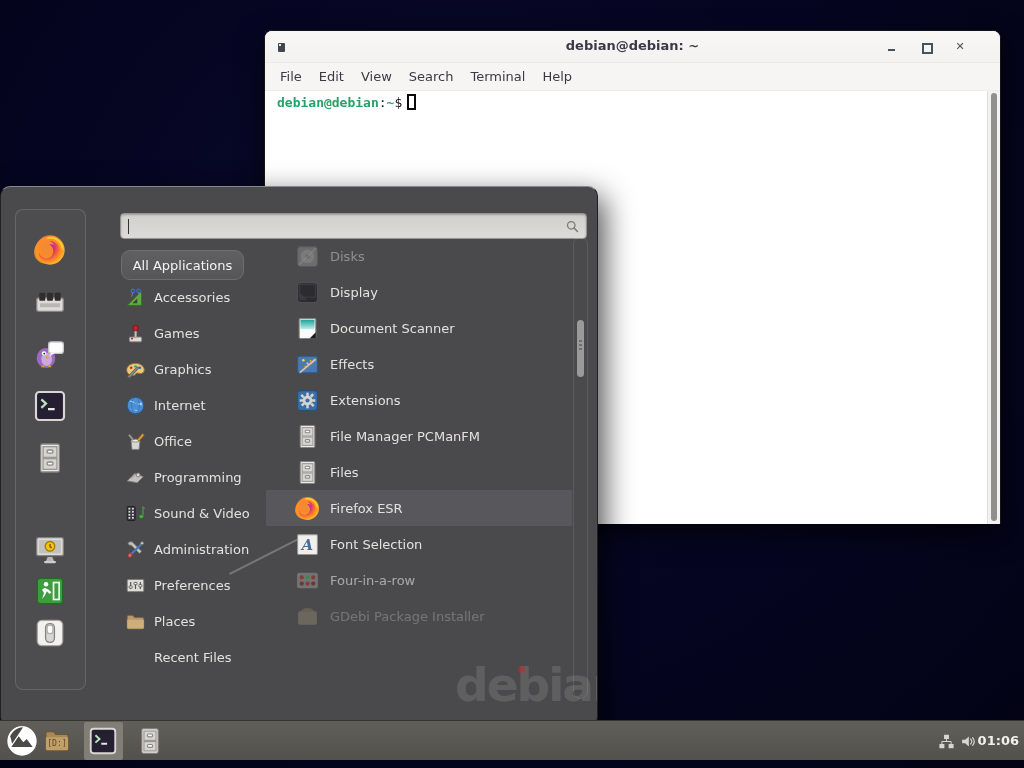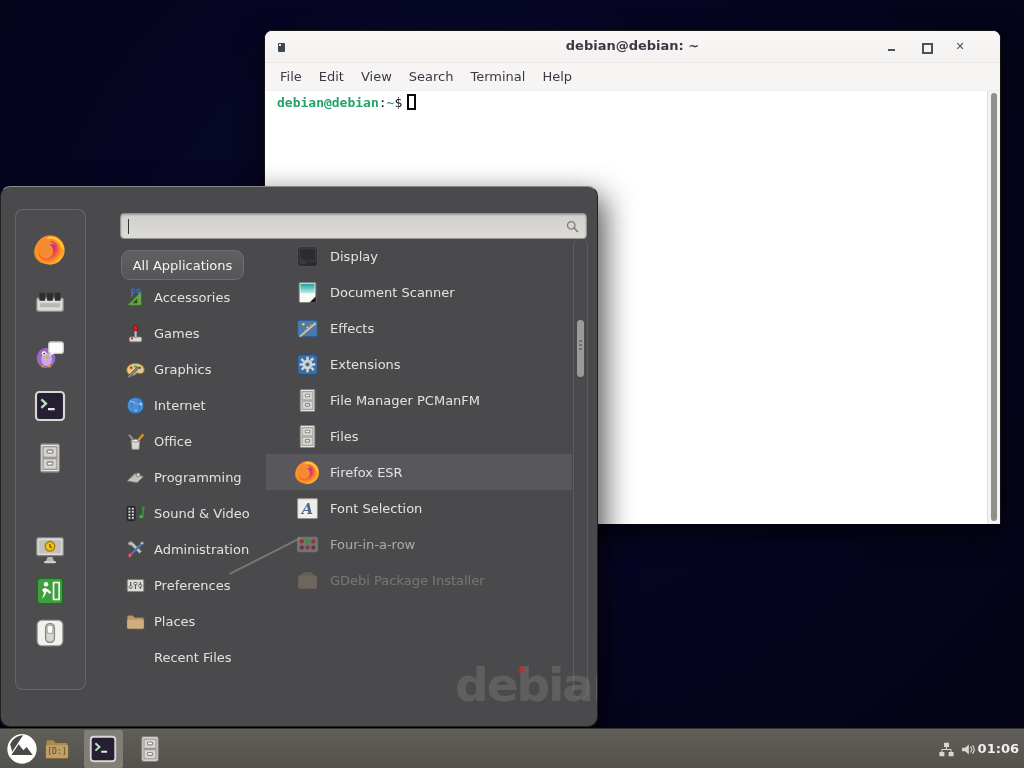--- a/index.html
+++ b/index.html
@@ -75,21 +75,21 @@
   .app-row.dim{opacity:.45;}
   .app-row.dim2{opacity:.62;}
   .app-row.dim3{opacity:.28;}
   .menu-scroll{position:absolute;left:572px;top:50px;width:15px;height:462px;
     border:1px solid rgba(255,255,255,.10);border-radius:8px;}
   .menu-scroll .thumb{position:absolute;left:3px;top:82px;width:7px;height:57px;
     background:#9a9a9a;border-radius:4px;}
   .menu-scroll .grip{position:absolute;left:5px;top:106px;width:3px;height:2px;background:#6f6f6f;
     box-shadow:0 4px 0 #6f6f6f,0 -4px 0 #6f6f6f;}
   
-  .taskbar{position:absolute;left:0;bottom:0;width:1024px;height:40px;
+  .taskbar{position:absolute;left:0;bottom:8px;width:1024px;height:40px;
     background:linear-gradient(#615f59,#53514b);border-top:1px solid #36342f;}
   .tb-launch{position:absolute;top:4px;width:32px;height:32px;cursor:pointer;}
   .tb-launch svg{width:100%;height:100%;}
   .tb-tile{position:absolute;left:84px;top:1px;width:39px;height:38px;background:#807e76;
     border-radius:2px;cursor:pointer;}
   .tb-tile svg{position:absolute;left:5px;top:5px;width:28px;height:28px;}
   .tray-ico{position:absolute;top:12px;width:17px;height:17px;cursor:pointer;}
   .clock{position:absolute;right:5px;top:12px;font-size:13px;font-weight:bold;color:#f2f1ef;cursor:default;}
 </style>
 </head>
@@ -462,20 +462,26 @@
             <use href="#i-places"></use>
           </svg>
           <span class="lbl">Places</span>
         </div>
       <div class="cat-row no-icon">
           <span class="lbl">Recent Files</span>
         </div>
     </div>
 
     <div class="apps-pane">
+      <div class="app-row dim">
+          <svg>
+            <use href="#i-disks"></use>
+          </svg>
+          <span class="lbl">Disks</span>
+        </div>
       <div class="app-row">
           <svg>
             <use href="#i-display"></use>
           </svg>
           <span class="lbl">Display</span>
         </div>
       <div class="app-row">
           <svg>
             <use href="#i-scanner"></use>
           </svg>

